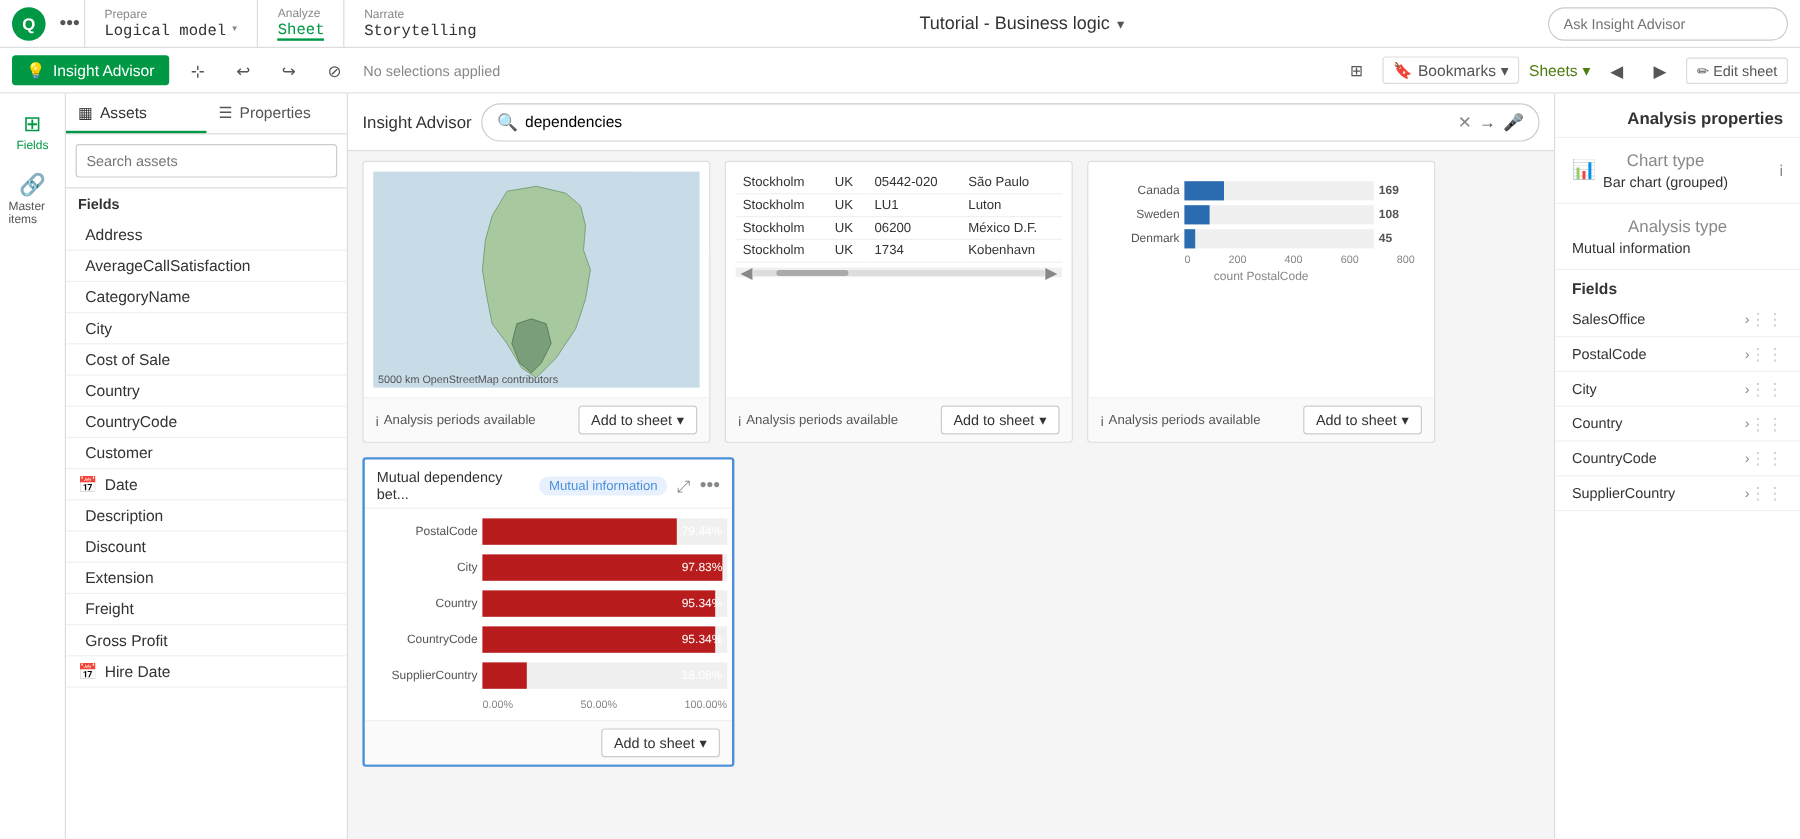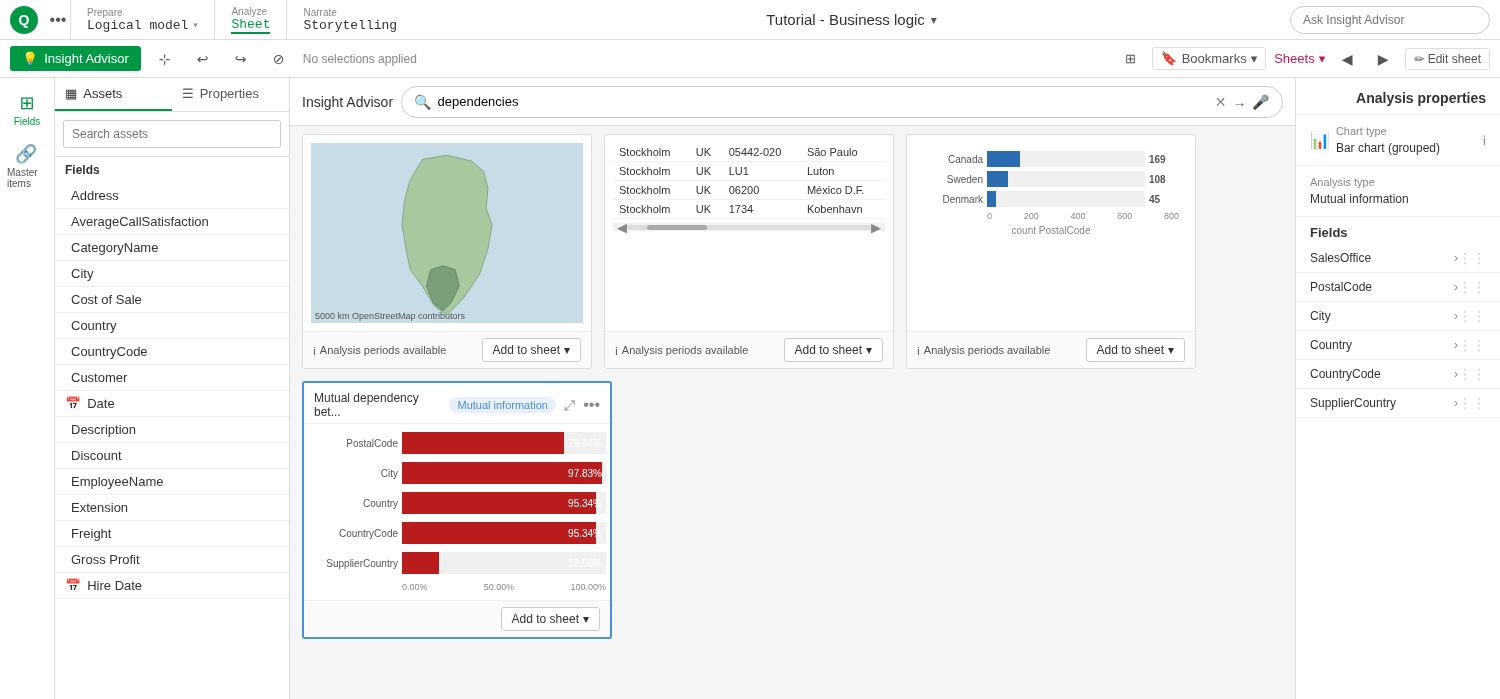--- a/index.html
+++ b/index.html
@@ -58,21 +58,21 @@
     .no-selections { font-size: 12px; color: #888; flex: 1; }
     .toolbar-right { margin-left: auto; display: flex; align-items: center; gap: 8px; }
     .toolbar-grid-btn {
       width: 28px; height: 28px; display: flex; align-items: center; justify-content: center; cursor: pointer; color: #555;
     }
     .bookmarks-btn {
       display: flex; align-items: center; gap: 4px; cursor: pointer; font-size: 13px; color: #555;
       border: 1px solid #ddd; padding: 3px 8px; border-radius: 3px;
     }
     .sheets-btn {
-      display: flex; align-items: center; gap: 4px; cursor: pointer; font-size: 13px; color: #be185d;
+      display: flex; align-items: center; gap: 4px; cursor: pointer; font-size: 13px; color: #4d7c0f;
     }
     .edit-sheet-btn {
       font-size: 12px; color: #555; cursor: pointer; border: 1px solid #ddd; padding: 3px 8px; border-radius: 3px;
     }
 
     
     .main-layout { display: flex; height: calc(699px - 78px); }
 
     
     .left-panel { width: 235px; background: #fff; border-right: 1px solid #ddd; display: flex; flex-direction: column; }
@@ -207,21 +207,21 @@
     .mutual-bar-label { font-size: 10px; color: #555; width: 90px; text-align: right; flex-shrink: 0; }
     .mutual-bar-track { flex: 1; height: 22px; background: #f0f0f0; position: relative; }
     .mutual-bar-fill { height: 100%; background: #b91c1c; }
     .mutual-bar-value { font-size: 10px; color: #fff; position: absolute; right: 4px; top: 50%; transform: translateY(-50%); }
     .mutual-x-axis { display: flex; justify-content: space-between; padding-left: 94px; font-size: 9px; color: #888; margin-top: 4px; }
 
     
     .right-panel { width: 205px; background: #fff; border-left: 1px solid #ddd; overflow-y: auto; }
     .right-panel-title { font-size: 14px; font-weight: 600; padding: 12px 14px 8px; border-bottom: 1px solid #f0f0f0; text-align: right; }
     .right-section { padding: 10px 14px; border-bottom: 1px solid #f0f0f0; }
-    .right-section-label { font-size: 11px; color: #888; margin-bottom: 4px; }
+    .right-section-label { font-size: 14px; color: #888; margin-bottom: 4px; text-align: center; }
     .right-section-value { font-size: 12px; color: #333; font-weight: 500; }
     .right-fields-label { font-size: 13px; font-weight: 600; padding: 8px 14px 4px; }
     .right-field-item {
       display: flex; align-items: center; padding: 6px 14px; border-bottom: 1px solid #f0f0f0;
       cursor: pointer;
     }
     .right-field-name { flex: 1; font-size: 12px; color: #333; }
     .right-field-arrow { font-size: 12px; color: #888; }
     .right-field-drag { font-size: 14px; color: #ccc; }
 
@@ -371,24 +371,20 @@
             <span class="field-date-icon">📅</span>
             <span>Date</span>
           </div>
           <div class="field-item">
             <span class="field-icon"></span>
             <span>Description</span>
           </div>
           <div class="field-item">
             <span class="field-icon"></span>
             <span>Discount</span>
-          </div>
-          <div class="field-item">
-            <span class="field-icon"></span>
-            <span>EmployeeName</span>
           </div>
           <div class="field-item">
             <span class="field-icon"></span>
             <span>Extension</span>
           </div>
           <div class="field-item">
             <span class="field-icon"></span>
             <span>Freight</span>
           </div>
           <div class="field-item">

